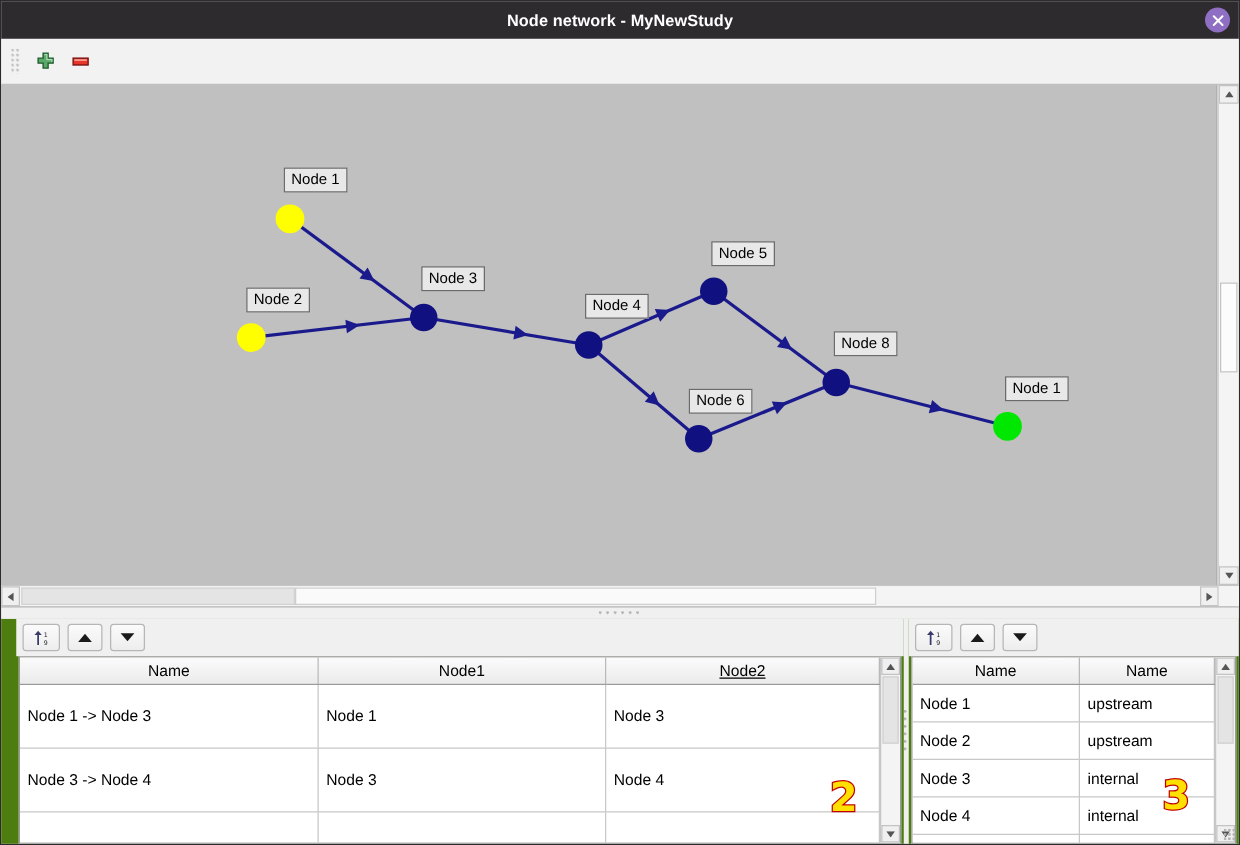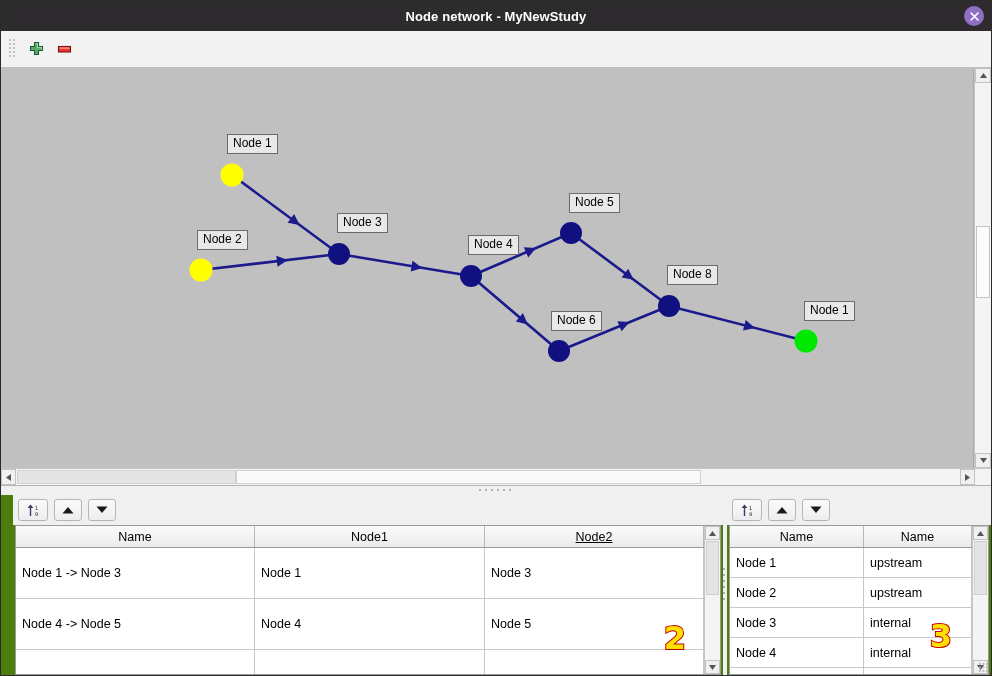--- a/index.html
+++ b/index.html
@@ -457,23 +457,23 @@
                 <th style="width: auto; text-decoration: underline;">Node2</th>
               </tr>
             </thead>
           <tbody id="links-body">
               <tr>
                 <td>Node 1 -&gt; Node 3</td>
                 <td>Node 1</td>
                 <td>Node 3</td>
               </tr>
               <tr>
-                <td>Node 4 -&gt; Node 5</td>
+                <td>Node 3 -&gt; Node 4</td>
+                <td>Node 3</td>
                 <td>Node 4</td>
-                <td>Node 5</td>
               </tr>
               <tr class="filler">
                 <td></td>
                 <td></td>
                 <td></td>
               </tr>
             </tbody>
         </table>
         <div class="tbl-vscroll">
           <div class="sb-arrow top">

